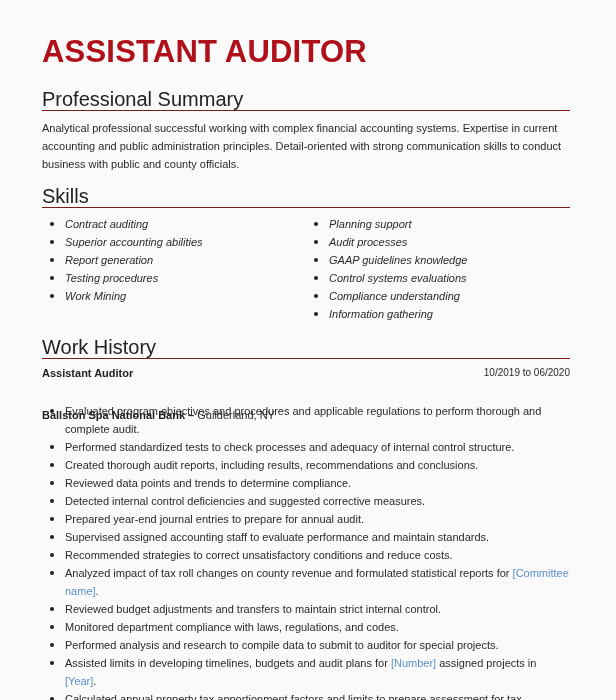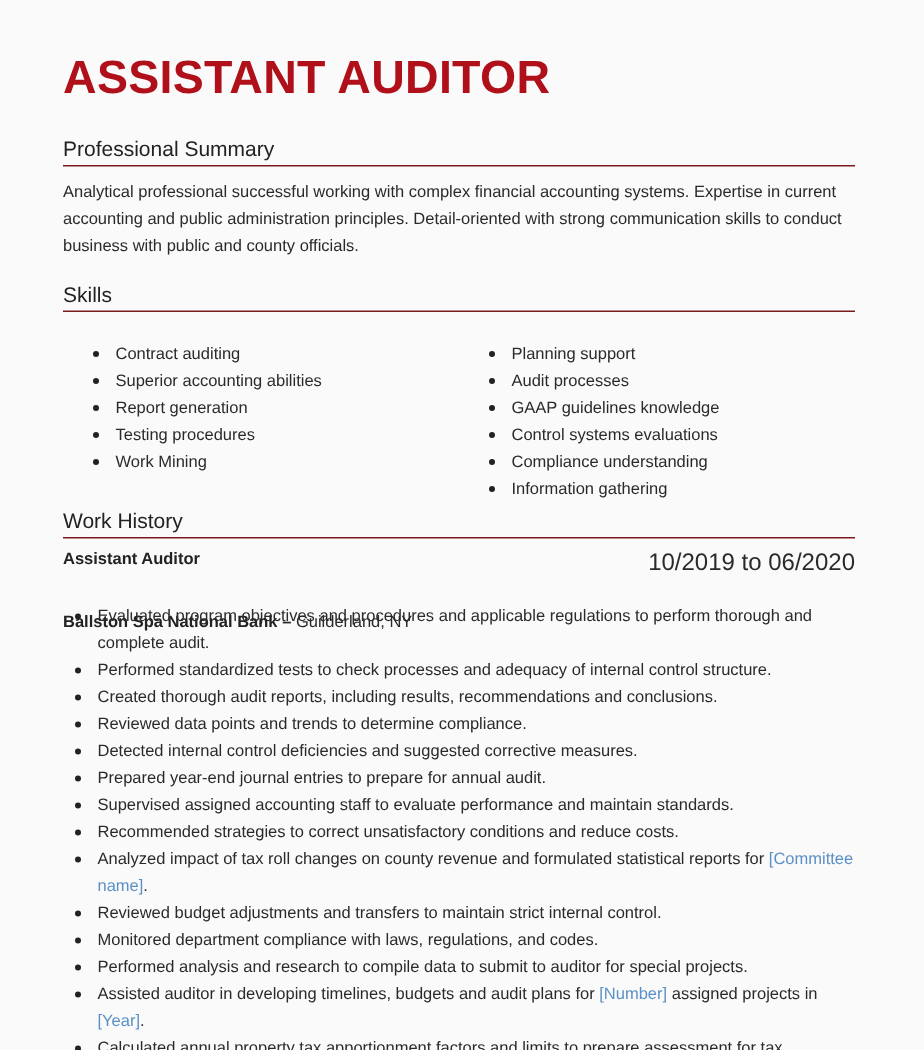--- a/index.html
+++ b/index.html
@@ -28,21 +28,21 @@
       font-size: 31px;
       font-weight: bold;
       color: #b0101a;
       letter-spacing: 0.2px;
       white-space: nowrap;
     }
     .section-head {
       position: absolute;
       left: 0;
       width: 528px;
-      font-size: 14px;
+      font-size: 20px;
       color: #222;
       border-bottom: 1.5px solid #7a1a1f;
       padding-bottom: 3px;
       line-height: 16px;
     }
     .summary {
       position: absolute;
       left: 0;
       top: 119px;
       width: 528px;
@@ -52,23 +52,24 @@
     }
     .skills {
       position: absolute;
       left: 0;
       top: 215px;
       width: 528px;
       display: flex;
     }
     .skills ul {
       list-style: none;
-      margin: 12px;
+      margin: 0;
       padding: 0;
       width: 265px;
+      font-style: italic;
     }
     .bullet-li {
       position: relative;
       font-size: 11px;
       line-height: 18px;
       color: #2a2a2a;
       padding-left: 23px;
     }
     .bullet-li .dot {
       position: absolute;
@@ -84,21 +85,21 @@
       left: 0;
       top: 367px;
       font-size: 11px;
       font-weight: bold;
       color: #222;
     }
     .job-dates {
       position: absolute;
       right: 0;
       top: 367px;
-      font-size: 16px;
+      font-size: 10px;
       color: #2a2a2a;
     }
     .job-company {
       position: absolute;
       left: 0;
       top: 385px;
       font-size: 11px;
       color: #2a2a2a;
       margin-top: 24px;
     }
@@ -158,16 +159,16 @@
       <li class="bullet-li"><span class="dot"></span><span>Created thorough audit reports, including results, recommendations and conclusions.</span></li>
       <li class="bullet-li"><span class="dot"></span><span>Reviewed data points and trends to determine compliance.</span></li>
       <li class="bullet-li"><span class="dot"></span><span>Detected internal control deficiencies and suggested corrective measures.</span></li>
       <li class="bullet-li"><span class="dot"></span><span>Prepared year-end journal entries to prepare for annual audit.</span></li>
       <li class="bullet-li"><span class="dot"></span><span>Supervised assigned accounting staff to evaluate performance and maintain standards.</span></li>
       <li class="bullet-li"><span class="dot"></span><span>Recommended strategies to correct unsatisfactory conditions and reduce costs.</span></li>
       <li class="bullet-li"><span class="dot"></span><span>Analyzed impact of tax roll changes on county revenue and formulated statistical reports for </span><span class="ph">[Committee name]</span><span>.</span></li>
       <li class="bullet-li"><span class="dot"></span><span>Reviewed budget adjustments and transfers to maintain strict internal control.</span></li>
       <li class="bullet-li"><span class="dot"></span><span>Monitored department compliance with laws, regulations, and codes.</span></li>
       <li class="bullet-li"><span class="dot"></span><span>Performed analysis and research to compile data to submit to auditor for special projects.</span></li>
-      <li class="bullet-li"><span class="dot"></span><span>Assisted auditor in developing timelines, budgets and audit plans for </span><span class="ph">[Number]</span><span> assigned projects in </span><span class="ph">[Year]</span><span>.</span></li>
+      <li class="bullet-li"><span class="dot"></span><span>Assisted limits in developing timelines, budgets and audit plans for </span><span class="ph">[Number]</span><span> assigned projects in </span><span class="ph">[Year]</span><span>.</span></li>
       <li class="bullet-li"><span class="dot"></span><span>Calculated annual property tax apportionment factors and limits to prepare assessment for tax</span></li>
     </ul>
 </div>
 
 </body></html>

